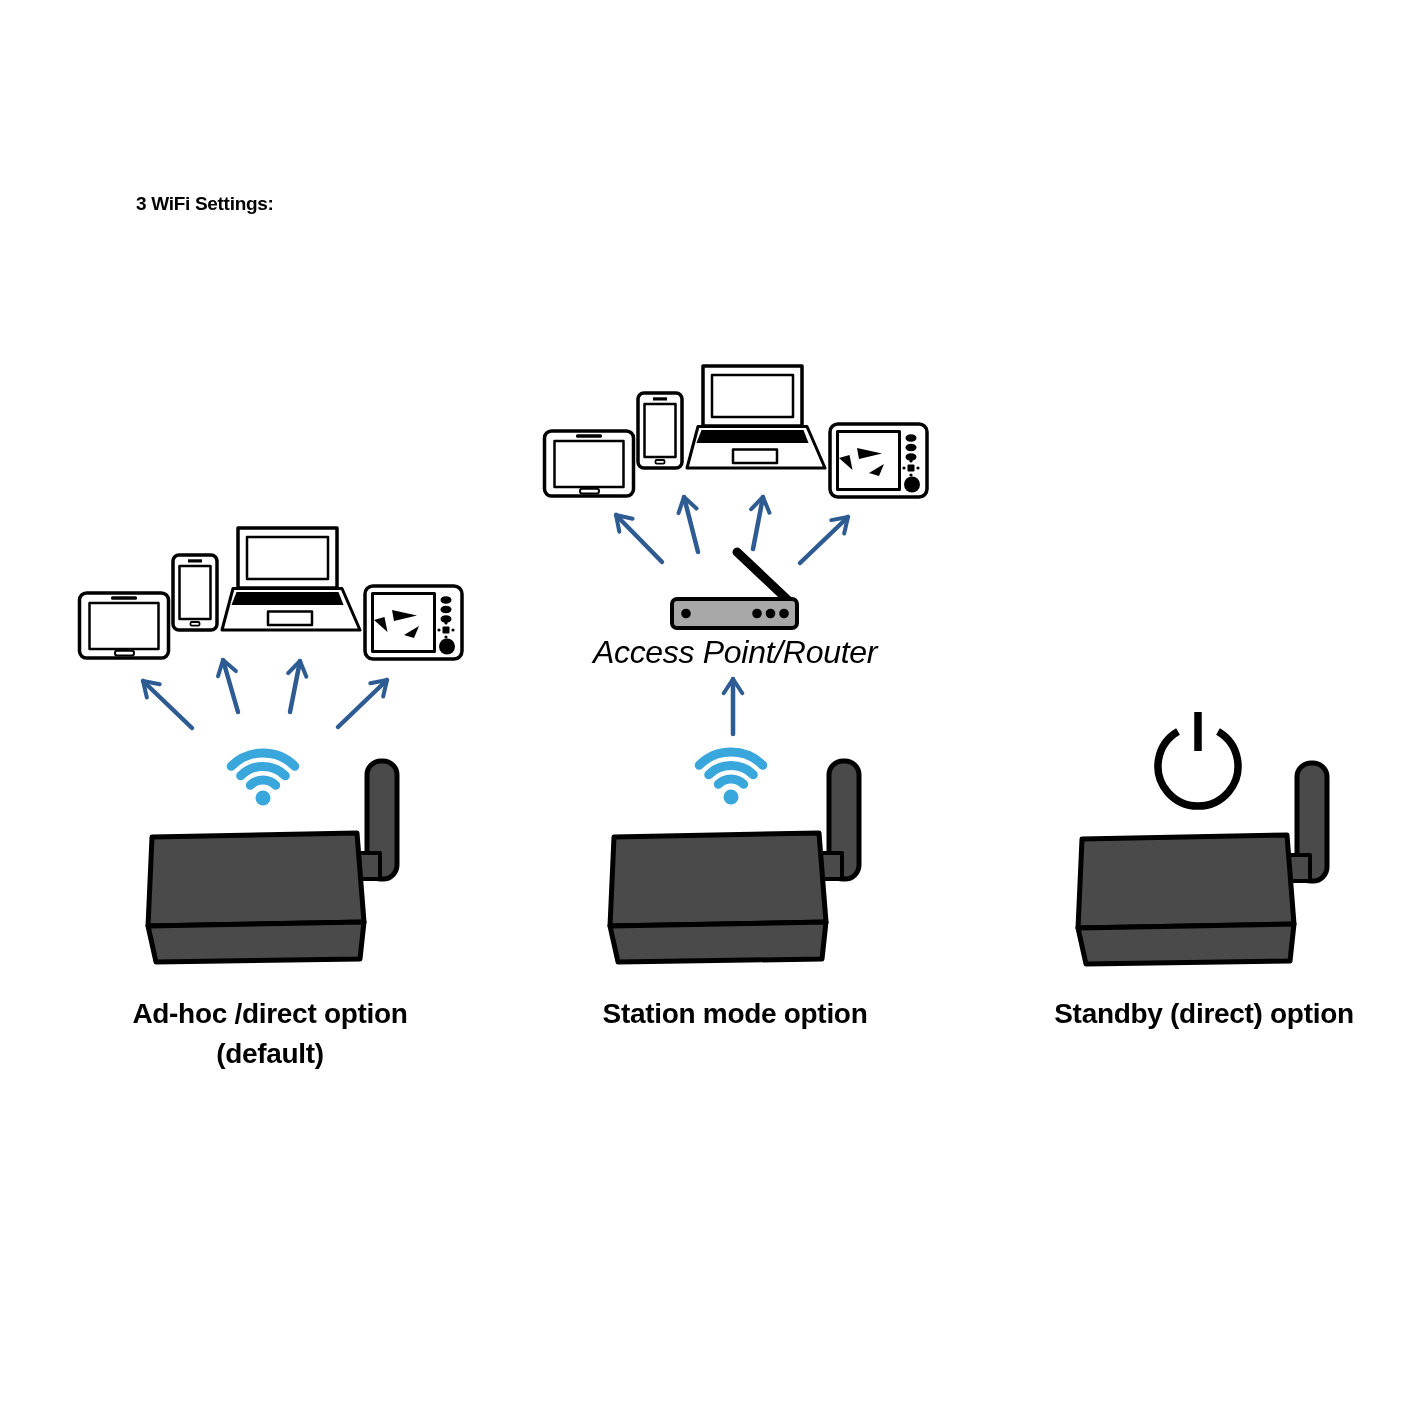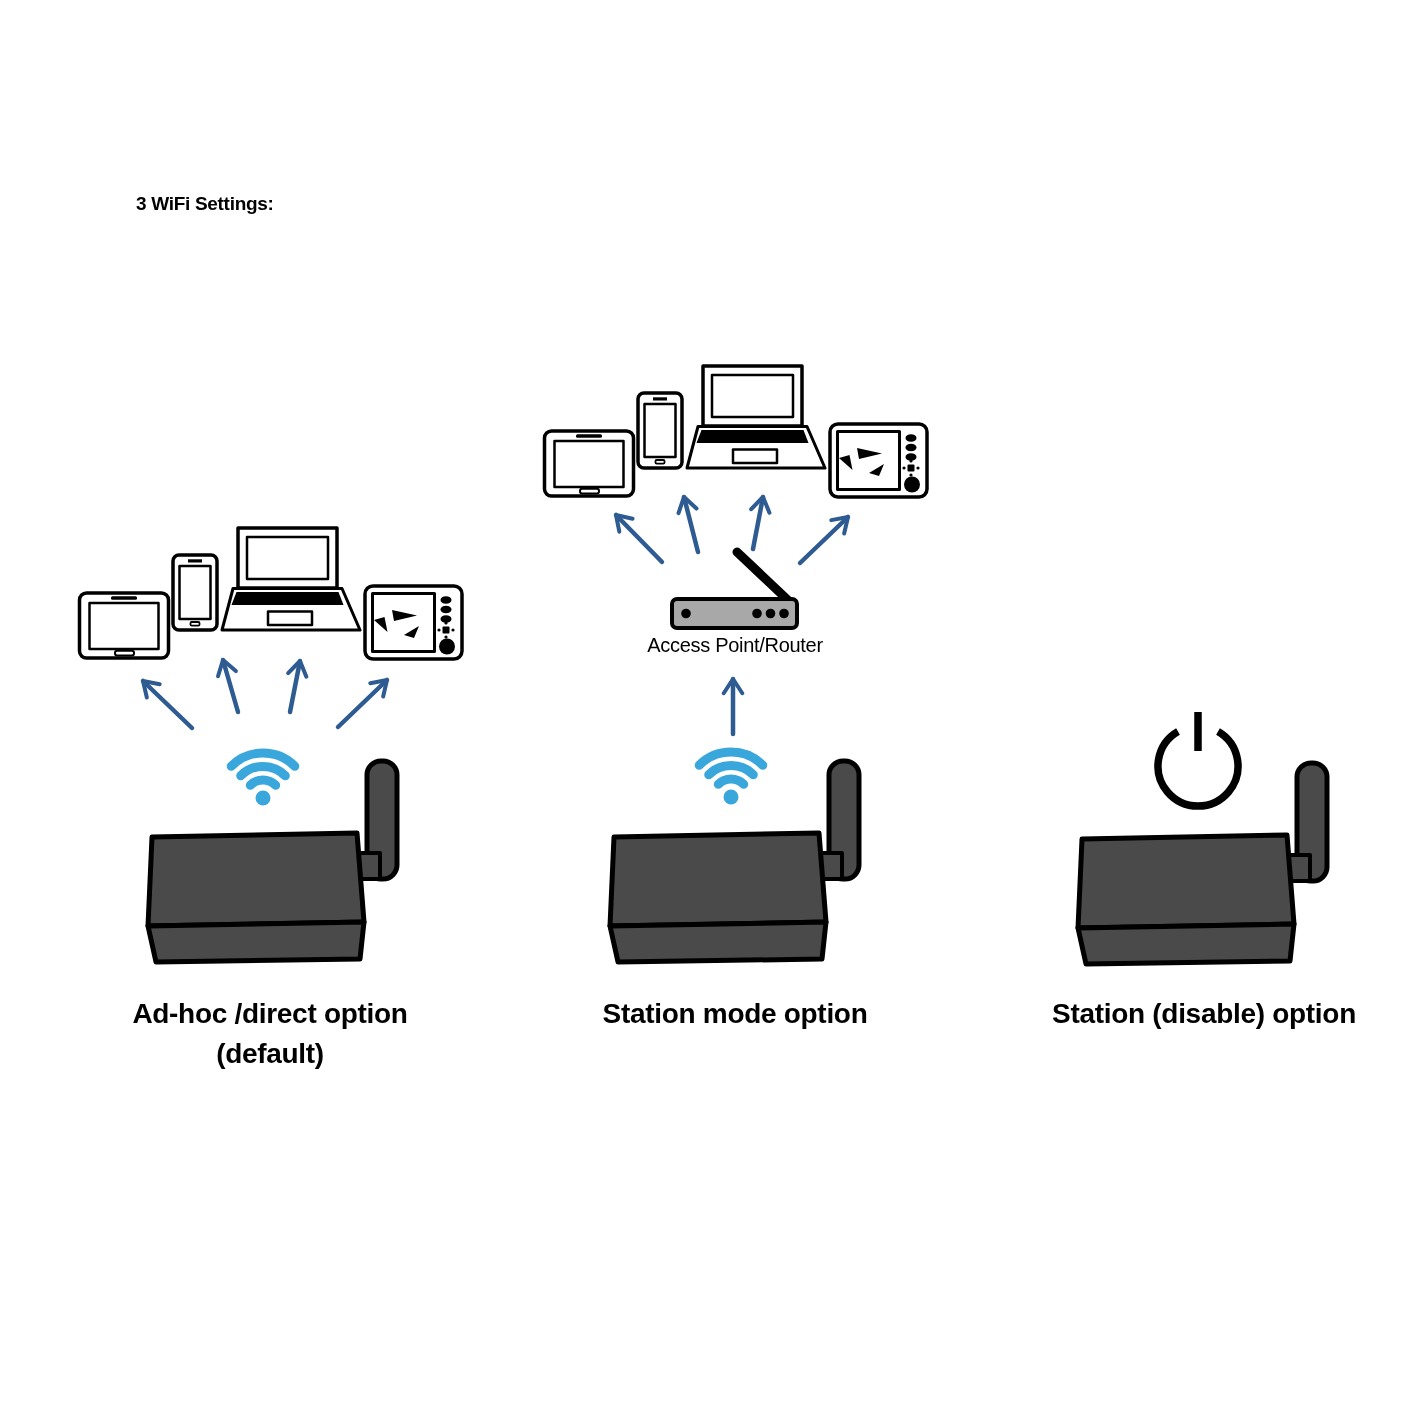--- a/index.html
+++ b/index.html
@@ -24,21 +24,21 @@
   .page-title {
     position: absolute; left: 136px; top: 193px;
     margin: 0;
     font-size: 19px; font-weight: bold; letter-spacing: -0.3px;
     color: var(--ink, #000);
   }
   svg.diagram { position: absolute; left: 0; top: 0; }
   .router-label {
     position: absolute; left: 585px; top: 634px; width: 300px;
     text-align: center;
-    font-size: 20px; font-weight: 400; letter-spacing: -0.3px;
+    font-size: 32px; font-weight: 400; letter-spacing: -0.3px; font-style: italic;
   }
   .caption {
     position: absolute; top: 994px;
     text-align: center;
     font-size: 28px; font-weight: bold; letter-spacing: -0.3px;
     line-height: 40px;
   }
   .caption.adhoc   { left: 75px;   width: 390px; }
   .caption.station { left: 540px;  width: 390px; }
   .caption.standby { left: 1008px; width: 392px; }
@@ -173,15 +173,15 @@
 
   <div class="router-label">Access Point/Router</div>
 
   <div class="caption station">Station mode option</div>
 
   <div class="caption adhoc">
     <div>Ad-hoc /direct option</div>
     <div>(default)</div>
   </div>
 
-  <div class="caption standby">Station (disable) option</div>
+  <div class="caption standby">Standby (direct) option</div>
 
 </div>
 
 </body></html>

